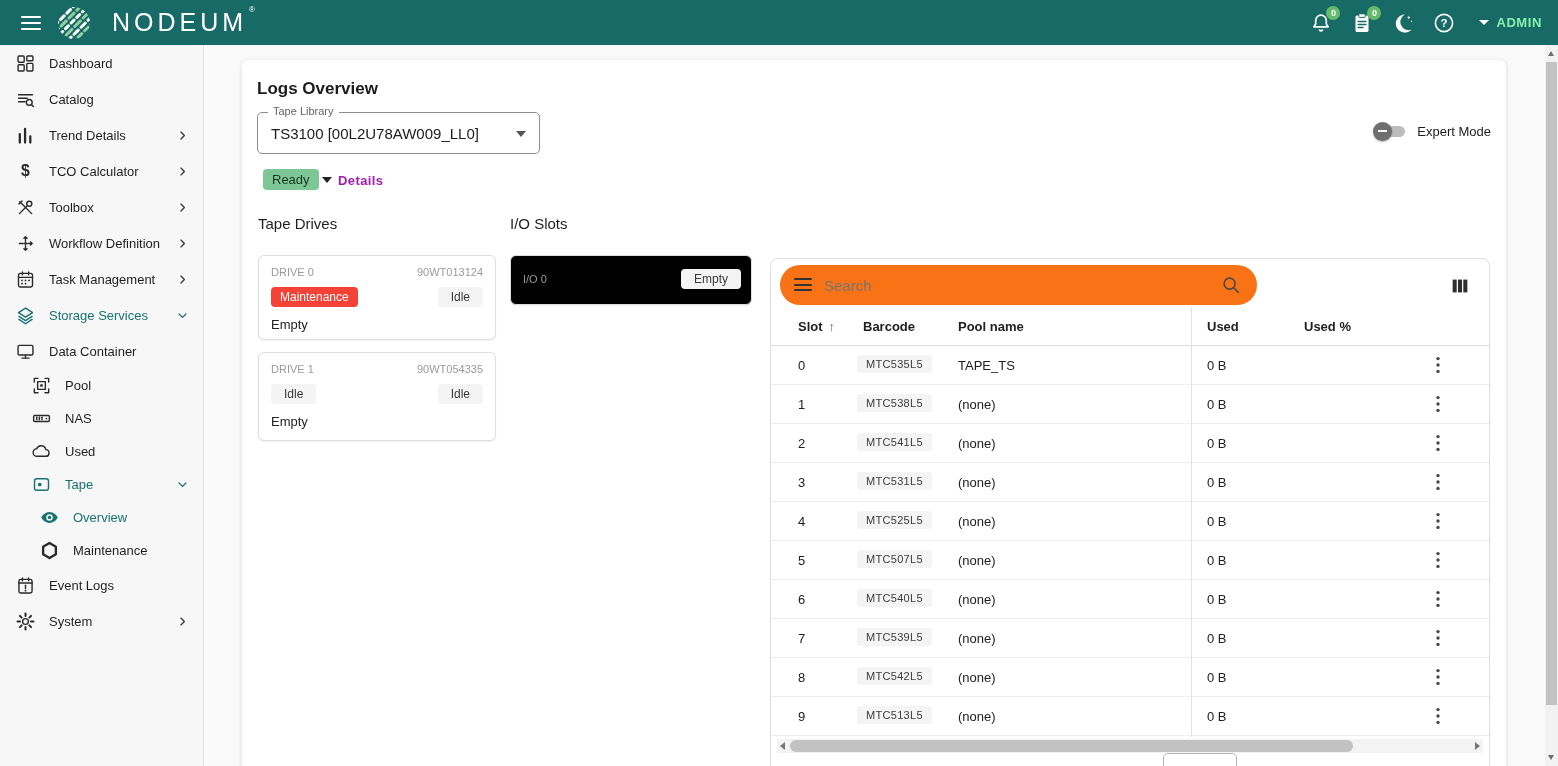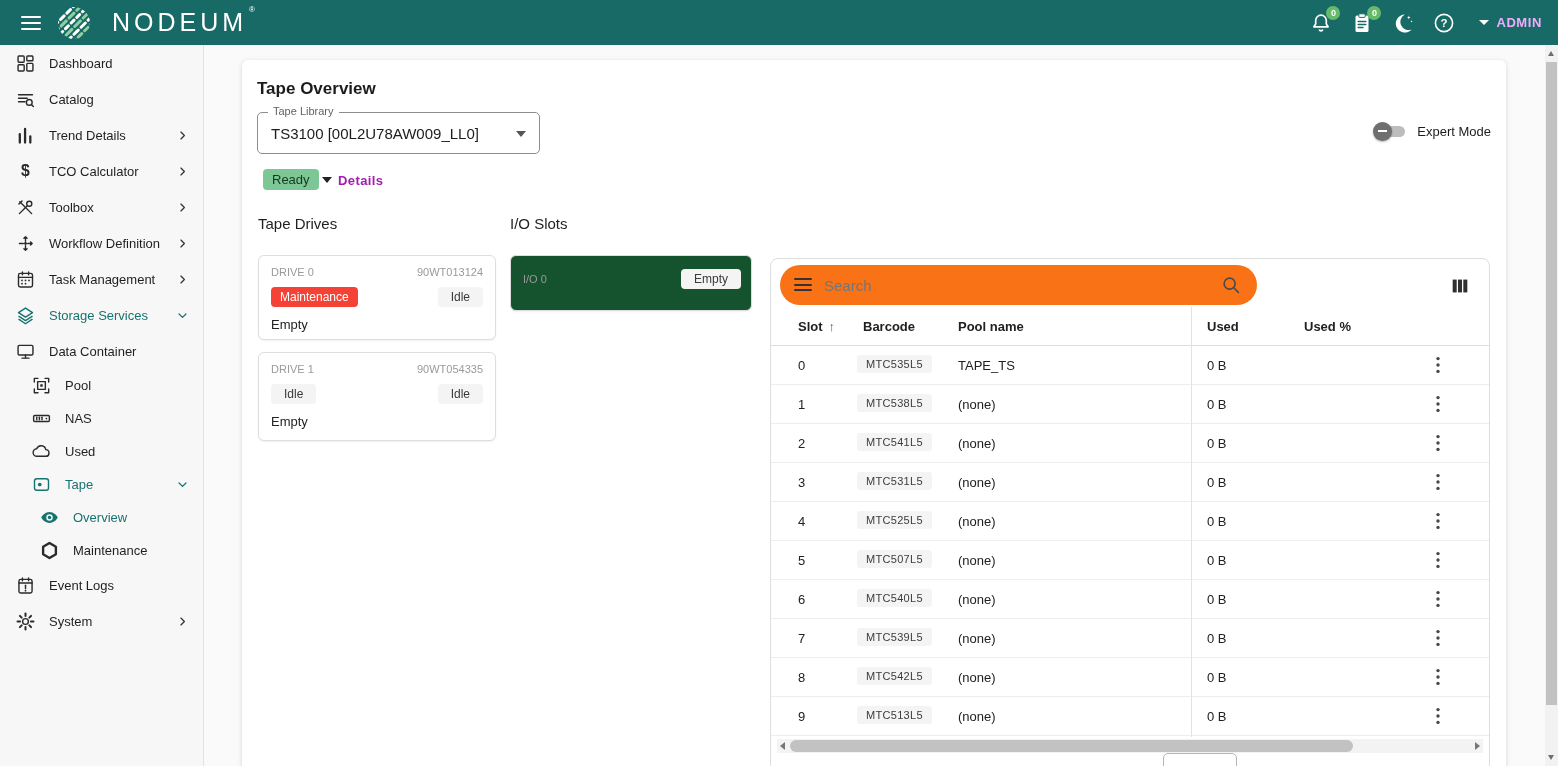--- a/index.html
+++ b/index.html
@@ -14,21 +14,21 @@
   .topbar { position:absolute; left:0; top:0; width:1558px; height:45px; background:#186a66; display:flex; align-items:center; z-index:10; }
   .hamburger { margin-left:21px; width:20px; height:14px; display:flex; flex-direction:column; justify-content:space-between; cursor:pointer; }
   .hamburger i { display:block; height:2px; background:#fff; border-radius:1px; }
   .logo { margin-left:15px; width:36px; height:36px; }
   .brand { margin-left:20px; color:#fff; font-size:25px; letter-spacing:4px; font-weight:400; position:relative; }
   .brand sup { font-size:8px; position:relative; top:-10px; left:2px; letter-spacing:0; }
   .tb-right { position:absolute; right:16px; top:0; height:45px; display:flex; align-items:center; gap:17px; }
   .tb-icon { width:24px; height:24px; position:relative; cursor:pointer; }
   .tb-icon svg { width:24px; height:24px; }
   .tb-badge { position:absolute; top:-5px; right:-7px; min-width:14px; height:14px; border-radius:50%; background:#66bb6a; color:#fff; font-size:9px; font-weight:700; display:flex; align-items:center; justify-content:center; }
-  .admin { display:flex; align-items:center; gap:7px; color:#f0abfc; cursor:pointer; margin-left:6px; }
+  .admin { display:flex; align-items:center; gap:7px; color:#86efac; cursor:pointer; margin-left:6px; }
   .admin-caret { width:0; height:0; border-left:5px solid transparent; border-right:5px solid transparent; border-top:5px solid #fff; }
   .admin-label { font-size:13px; font-weight:700; letter-spacing:.6px; }
 
   
   .sidebar { position:absolute; left:0; top:45px; width:204px; height:721px; background:#f7f7f7; border-right:1px solid #e3e3e3; overflow:hidden; }
   .sb-item { display:flex; align-items:center; height:36px; padding-left:15px; font-size:13px; color:#1f1f1f; cursor:pointer; }
   .sb-item.lvl1 { padding-left:31px; height:33px; }
   .sb-item.lvl2 { padding-left:39px; height:33px; }
   .sb-item.accent { color:#17736f; }
   .sb-icon { width:21px; height:21px; margin-right:13px; color:#2a2a2a; flex:0 0 auto; }
@@ -69,21 +69,21 @@
   .ct-io { left:268px; width:242px; }
   .ct-storage { left:528px; width:720px; }
 
   
   .drive-card { position:absolute; left:16px; width:238px; background:#fff; border:1px solid #dedede; border-radius:6px; box-shadow:0 1px 2px rgba(0,0,0,.06); }
   .dc-head { display:flex; justify-content:space-between; padding:10px 12px 0 12px; font-size:11px; color:#9a9a9a; }
   .dc-badges { display:flex; justify-content:space-between; align-items:center; padding:9px 12px 0 12px; }
   .chip-error { background:#f44336; color:#fff; font-size:12px; font-weight:500; padding:3px 9px; border-radius:4px; }
   .chip-neutral { background:#f4f4f4; color:#3a3a3a; font-size:12px; padding:3px 13px; border-radius:4px; }
   .dc-content { padding:10px 12px 0 12px; font-size:13px; font-weight:500; color:#222; }
-  .io-card { position:absolute; left:268px; top:195px; width:242px; height:56px; background:#14532d; border:1px solid #dedede; border-radius:6px; box-shadow:0 1px 2px rgba(0,0,0,.06); }
+  .io-card { position:absolute; left:268px; top:195px; width:242px; height:50px; background:#000000; border:1px solid #dedede; border-radius:6px; box-shadow:0 1px 2px rgba(0,0,0,.06); }
   .io-name { position:absolute; left:12px; top:17px; font-size:11px; color:#9a9a9a; }
   .io-chip { position:absolute; right:10px; top:13px; }
 
   
   .panel { position:absolute; left:528px; top:198px; width:720px; height:600px; background:#fff; border:1px solid #dedede; border-radius:8px; overflow:hidden; }
   .search-pill { position:absolute; left:9px; top:6px; width:477px; height:40px; background:#f97316; border-radius:20px; }
   .sp-burger { position:absolute; left:14px; top:13px; width:18px; height:13px; display:flex; flex-direction:column; justify-content:space-between; cursor:pointer; }
   .sp-burger i { display:block; height:2px; background:#333; border-radius:1px; }
   .search-input { position:absolute; left:44px; top:0; width:385px; height:40px; border:none; background:transparent; outline:none; font-size:15px; color:#333; font-family:"Liberation Sans",sans-serif; }
   .search-input::placeholder { color:#757575; }
@@ -414,21 +414,21 @@
     </div>
   </nav>
 
 <div class="vscroll">
   <span class="vs-up"></span>
   <span class="vs-thumb"></span>
   <span class="vs-down"></span>
 </div>
 
 <main class="card">
-  <h1 class="page-title">Tape Overview</h1>
+  <h1 class="page-title">Logs Overview</h1>
 
   <div class="select">
     <span class="select-label">Tape Library</span>
     <span class="select-value">TS3100 [00L2U78AW009_LL0]</span>
     <span class="select-caret"></span>
   </div>
 
   <div class="expert">
     <span class="toggle">
         <span class="toggle-knob"></span>

